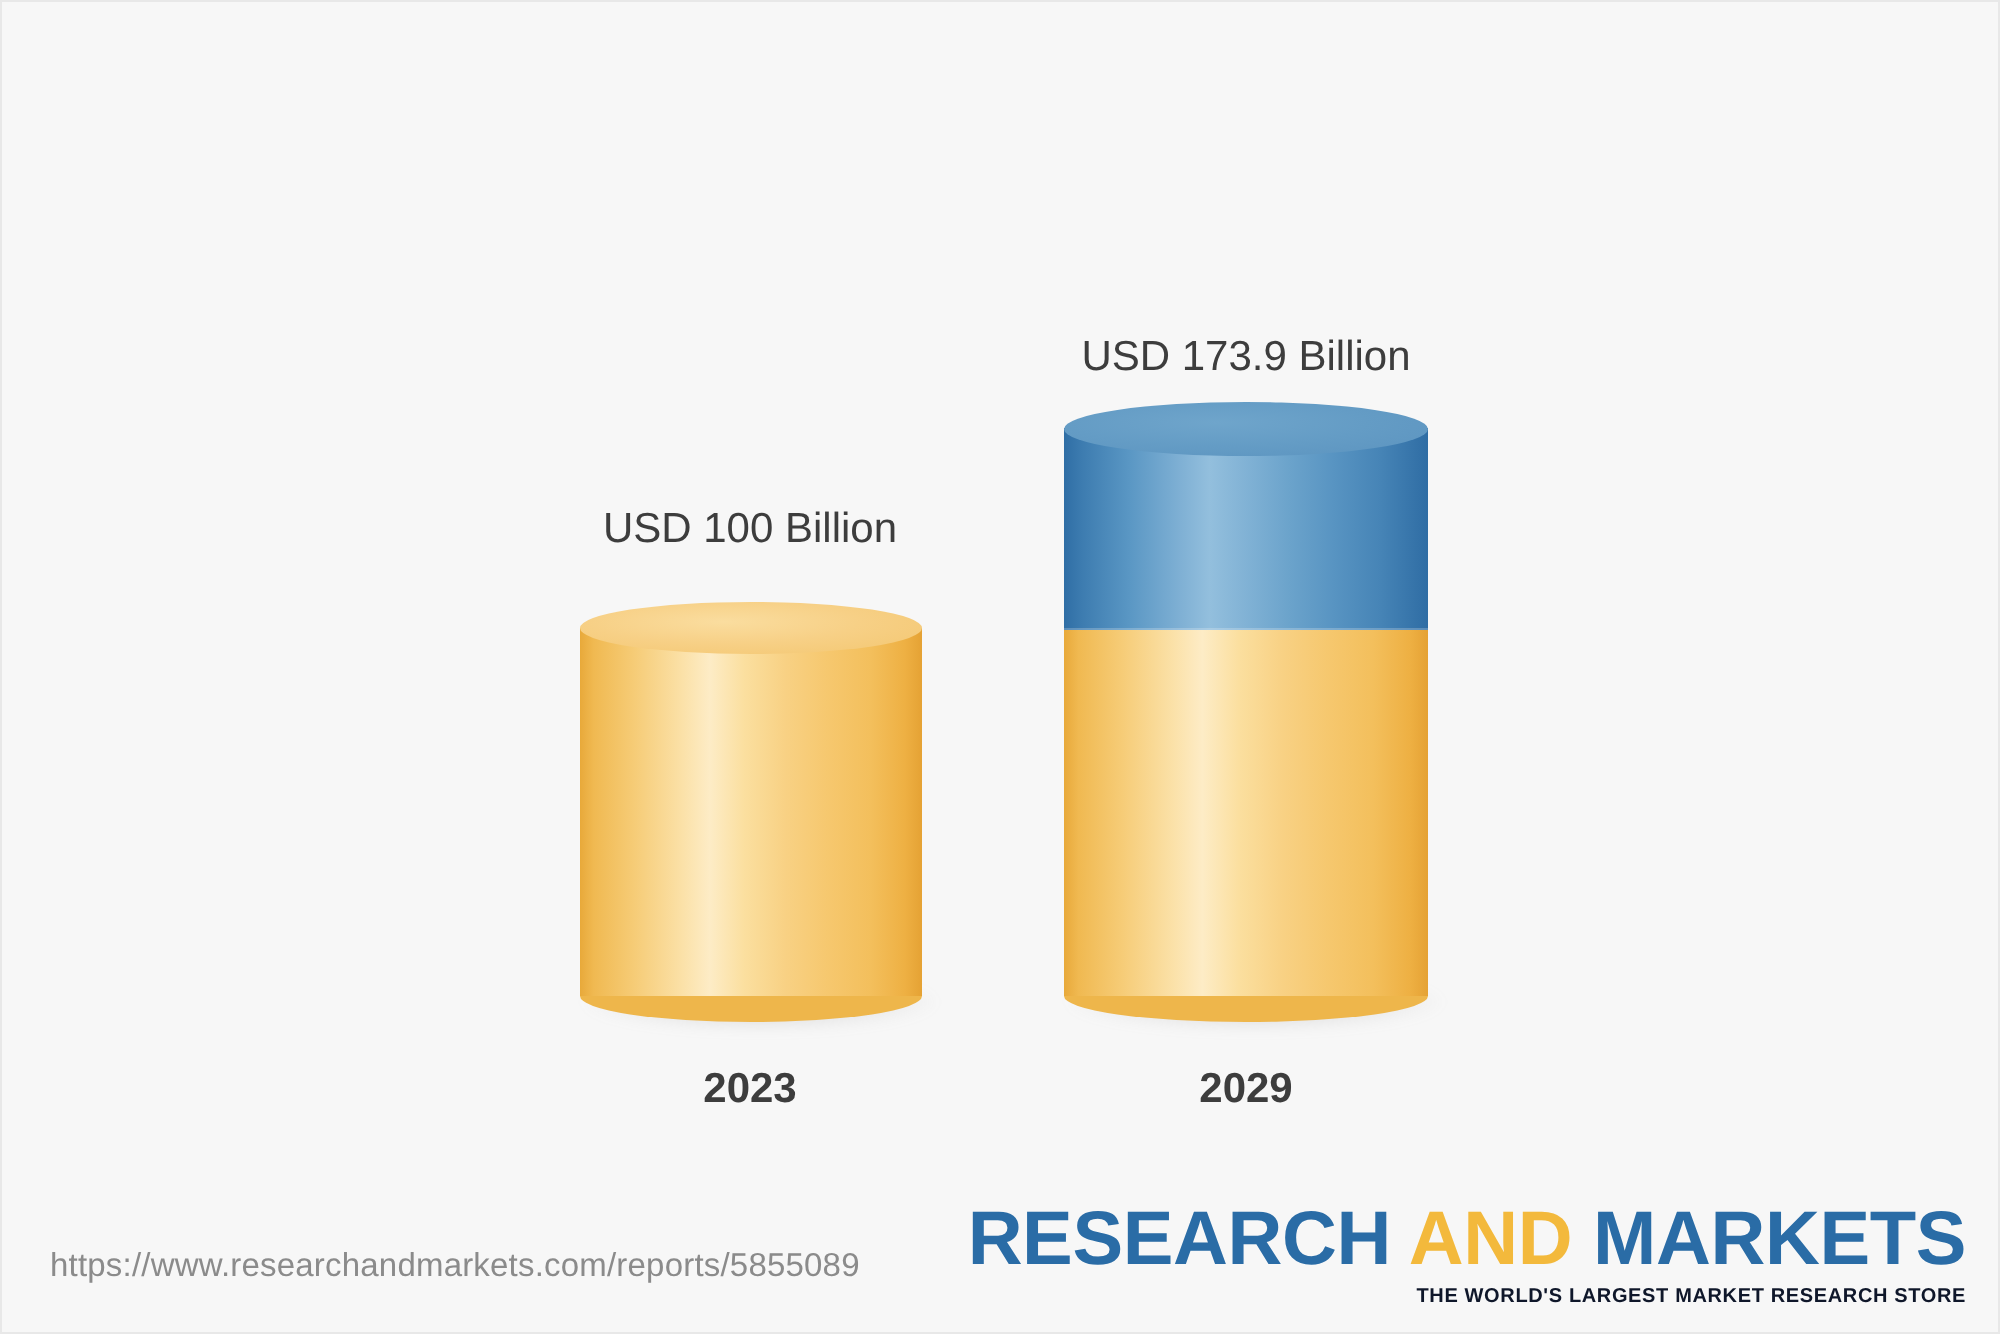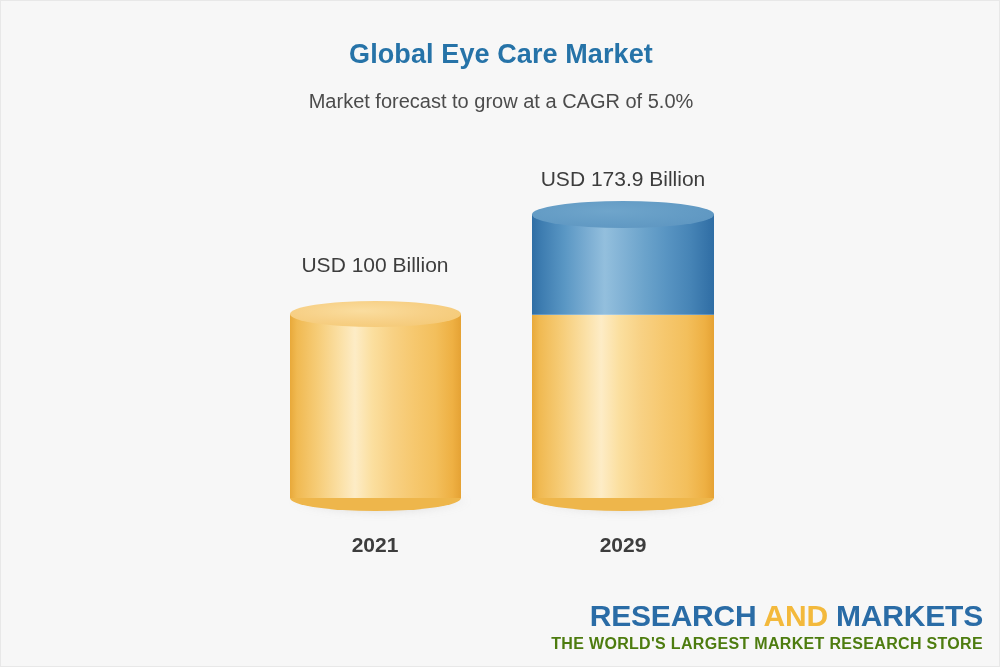--- a/index.html
+++ b/index.html
@@ -157,62 +157,60 @@
   }
 
   .logo {
     position: absolute;
     right: 16px;
     top: 600px;
     text-align: right;
     line-height: 1;
   }
   .logo-main {
-    font-size: 30px;
+    font-size: 38px;
     font-weight: bold;
     color: #2a6ca6;
     letter-spacing: -0.2px;
     white-space: nowrap;
   }
   .logo-and {
     color: #f3b93c;
   }
   .logo-tag {
     margin-top: 5px;
-    font-size: 16px;
-    font-weight: bold;
-    color: #4d7c0f;
+    font-size: 10px;
+    font-weight: bold;
+    color: #0f172a;
     letter-spacing: 0.32px;
     white-space: nowrap;
   }
 </style>
 </head>
 <body>
 
 <div id="canvas">
 
-  <div class="chart-title">Global Eye Care Market</div>
-
-  <div class="chart-subtitle">Market forecast to grow at a CAGR of 5.0%</div>
+
 
   <div class="plot">
 
     <div class="bar-group">
 
       <div class="value-label" style="left:224px; top:252px; width:300px;">USD 100 Billion</div>
 
       <div class="cyl-shadow" style="left:290px; top:485px; width:178px; height:30px;"></div>
 
       <div class="cyl-bottom bottom-yellow" style="left:289px; top:484px; width:171px; height:26px;"></div>
 
       <div class="cyl-body fill-yellow" style="left:289px; top:313px; width:171px; height:184px;"></div>
 
       <div class="cyl-top top-yellow" style="left:289px; top:300px; width:171px; height:26px;"></div>
 
-      <div class="cat-label" style="left:224px; top:532px; width:300px;">2021</div>
+      <div class="cat-label" style="left:224px; top:532px; width:300px;">2023</div>
     </div>
 
     <div class="bar-group">
 
       <div class="value-label" style="left:472px; top:166px; width:300px;">USD 173.9 Billion</div>
 
       <div class="cyl-shadow" style="left:532px; top:485px; width:189px; height:30px;"></div>
 
       <div class="cyl-bottom bottom-yellow" style="left:531px; top:484px; width:182px; height:26px;"></div>
 
@@ -222,19 +220,20 @@
 
       <div class="seam" style="left:531px; top:313px; width:182px;"></div>
 
       <div class="cyl-top top-blue" style="left:531px; top:200px; width:182px; height:27px;"></div>
 
       <div class="cat-label" style="left:472px; top:532px; width:300px;">2029</div>
     </div>
 
   </div>
 
+  <div class="footer-url">https://www.researchandmarkets.com/reports/5855089</div>
 
   <div class="logo">
     <div class="logo-main"><span>RESEARCH </span><span class="logo-and">AND</span><span> MARKETS</span></div>
     <div class="logo-tag">THE WORLD'S LARGEST MARKET RESEARCH STORE</div>
   </div>
 
 </div>
 
 </body></html>

